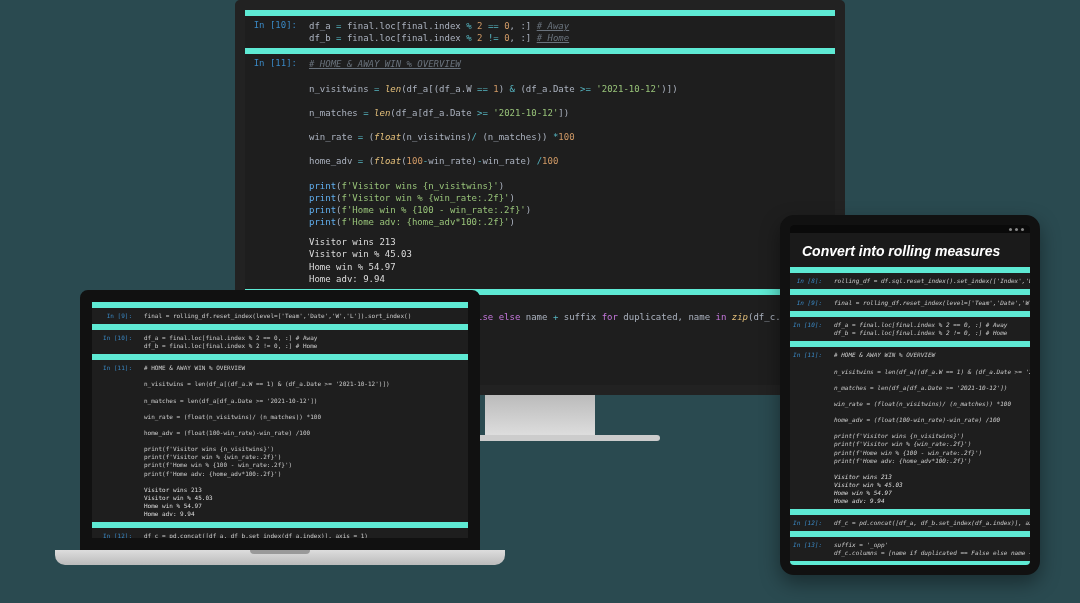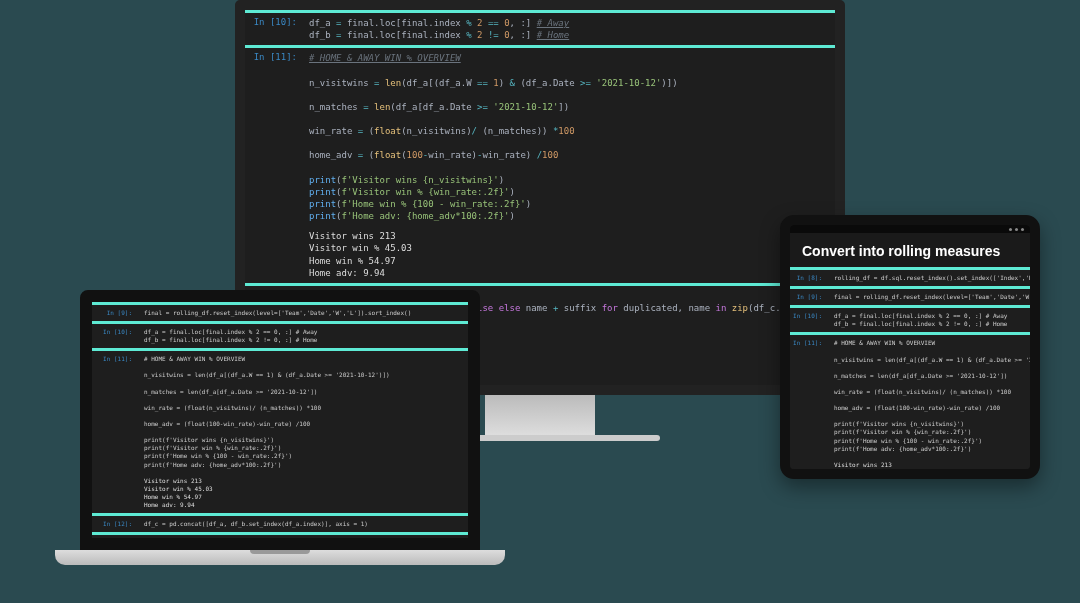--- a/index.html
+++ b/index.html
@@ -71,31 +71,32 @@
     background: #999;
     border-radius: 0 0 6px 6px;
   }
 
   
   .tablet {
     position: absolute;
     left: 780px;
     top: 215px;
     width: 260px;
-    height: 264px;
+    height: 360px;
     background: #1a1a1a;
     border: 10px solid #111;
     border-radius: 14px;
     overflow: hidden;
     box-shadow: 0 8px 20px rgba(0,0,0,.4);
+    font-style: italic;
   }
 
   
   .nb { background: #1e1e1e; color: #ccc; }
-  .cell { display: flex; border-top: 3px solid #5eead4; }
+  .cell { display: flex; border-top: 6px solid #5eead4; }
   .prompt {
     width: 58px;
     flex-shrink: 0;
     text-align: right;
     padding: 4px 6px 4px 2px;
     color: #3a88c4;
     font-size: 9px;
   }
   .code {
     flex: 1;
@@ -140,21 +141,21 @@
   .dot { width: 3px; height: 3px; background: #888; border-radius: 50%; }
 
   
   .c  { color: #6a737d; font-style: italic; text-decoration: underline; }
   .k  { color: #c678dd; }
   .n  { color: #abb2bf; }
   .o  { color: #56b6c2; }
   .p  { color: #abb2bf; }
   .mi { color: #d19a66; }
   .s  { color: #98c379; margin-top: 20px; }
-  .nb2 { color: #e5c07b; }
+  .nb2 { color: #e5c07b; font-style: italic; }
   .fn { color: #61afef; }
 </style>
 </head>
 <body>
 
 <div class="monitor">
   <div class="monitor-screen nb">
 
     <div class="cell">
       <div class="prompt">In [10]:</div>

